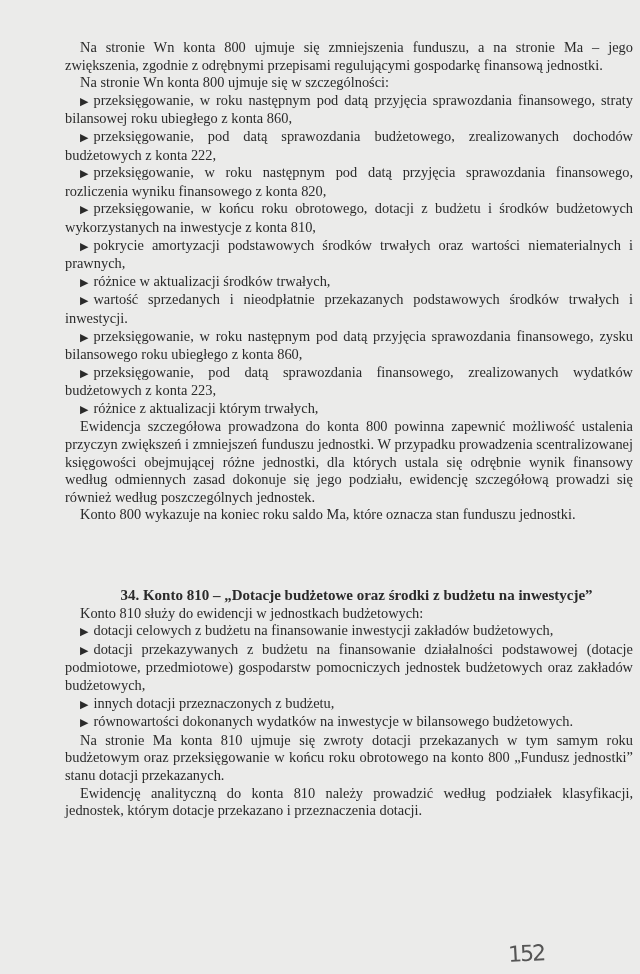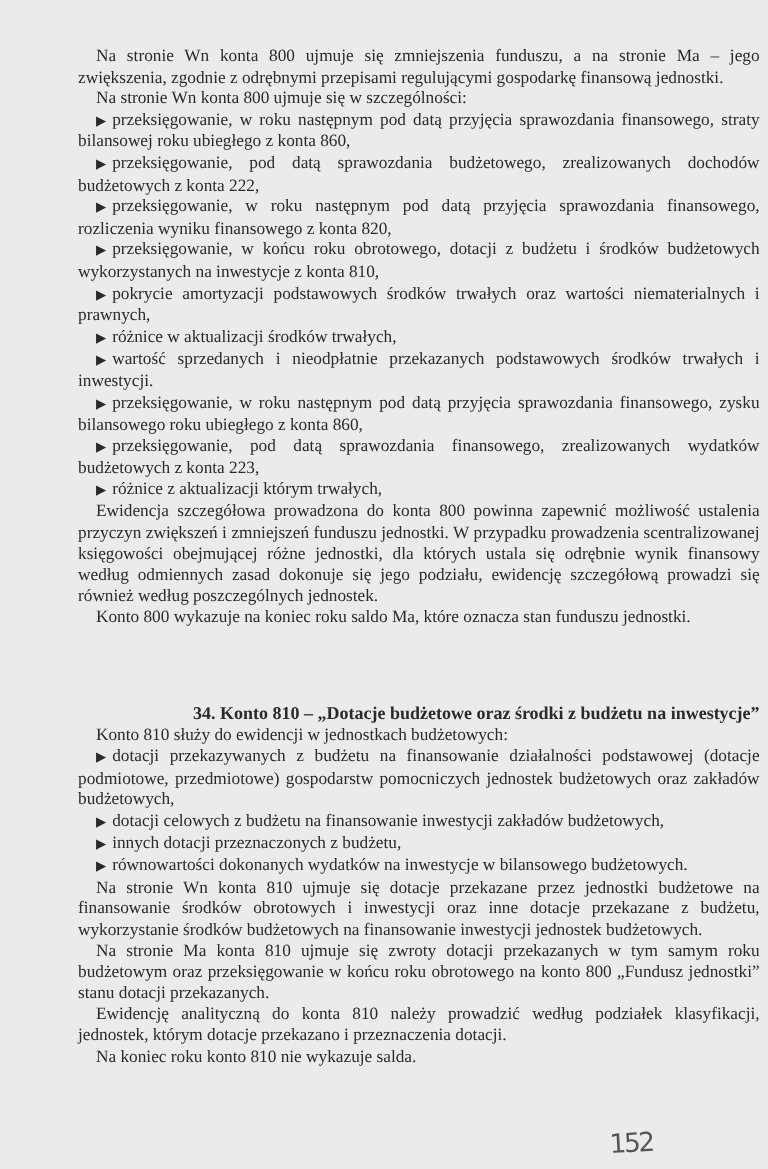--- a/index.html
+++ b/index.html
@@ -20,21 +20,21 @@
     margin-left: 28px;
   }
   p { margin: 0; text-align: justify; text-indent: 15px; }
   .bullet { text-indent: 15px; }
   .bullet .mark { font-size: 11px; margin-right: 5px; display: inline-block; text-indent: 0; }
   .heading {
     font-weight: bold;
     font-size: 15px;
     text-indent: 15px;
     margin-top: 63px;
-    text-align: right;
+    text-align: center;
   }
   .pagenum {
     position: absolute;
     right: 96px; bottom: 8px;
     font-family: "DejaVu Sans", sans-serif;
     font-size: 22px;
     color: #555;
     letter-spacing: -2px;
     transform: rotate(-3deg);
   }
@@ -58,24 +58,22 @@
   <p class="bullet"><span class="mark">▶</span><span>przeksięgowanie, w roku następnym pod datą przyjęcia sprawozdania finansowego, zysku bilansowego roku ubiegłego z konta 860,</span></p>
   <p class="bullet"><span class="mark">▶</span><span>przeksięgowanie, pod datą sprawozdania finansowego, zrealizowanych wydatków budżetowych z konta 223,</span></p>
   <p class="bullet"><span class="mark">▶</span><span>różnice z aktualizacji którym trwałych,</span></p>
 
   <p>Ewidencja szczegółowa prowadzona do konta 800 powinna zapewnić możliwość ustalenia przyczyn zwiększeń i zmniejszeń funduszu jednostki. W przypadku prowadzenia scentralizowanej księgowości obejmującej różne jednostki, dla których ustala się odrębnie wynik finansowy według odmiennych zasad dokonuje się jego podziału, ewidencję szczegółową prowadzi się również według poszczególnych jednostek.</p>
   <p>Konto 800 wykazuje na koniec roku saldo Ma, które oznacza stan funduszu jednostki.</p>
 
   <p class="heading">34. Konto 810 – „Dotacje budżetowe oraz środki z budżetu na inwestycje”</p>
   <p>Konto 810 służy do ewidencji w jednostkach budżetowych:</p>
 
+  <p class="bullet"><span class="mark">▶</span><span>dotacji celowych z budżetu na finansowanie inwestycji zakładów budżetowych,</span></p>
   <p class="bullet"><span class="mark">▶</span><span>dotacji przekazywanych z budżetu na finansowanie działalności podstawowej (dotacje podmiotowe, przedmiotowe) gospodarstw pomocniczych jednostek budżetowych oraz zakładów budżetowych,</span></p>
-  <p class="bullet"><span class="mark">▶</span><span>dotacji celowych z budżetu na finansowanie inwestycji zakładów budżetowych,</span></p>
   <p class="bullet"><span class="mark">▶</span><span>innych dotacji przeznaczonych z budżetu,</span></p>
   <p class="bullet"><span class="mark">▶</span><span>równowartości dokonanych wydatków na inwestycje w bilansowego budżetowych.</span></p>
 
-  <p>Na stronie Wn konta 810 ujmuje się dotacje przekazane przez jednostki budżetowe na finansowanie środków obrotowych i inwestycji oraz inne dotacje przekazane z budżetu, wykorzystanie środków budżetowych na finansowanie inwestycji jednostek budżetowych.</p>
   <p>Na stronie Ma konta 810 ujmuje się zwroty dotacji przekazanych w tym samym roku budżetowym oraz przeksięgowanie w końcu roku obrotowego na konto 800 „Fundusz jednostki” stanu dotacji przekazanych.</p>
   <p>Ewidencję analityczną do konta 810 należy prowadzić według podziałek klasyfikacji, jednostek, którym dotacje przekazano i przeznaczenia dotacji.</p>
-  <p>Na koniec roku konto 810 nie wykazuje salda.</p>
 </div>
 
 <div class="pagenum">152</div>
 
 </body></html>

